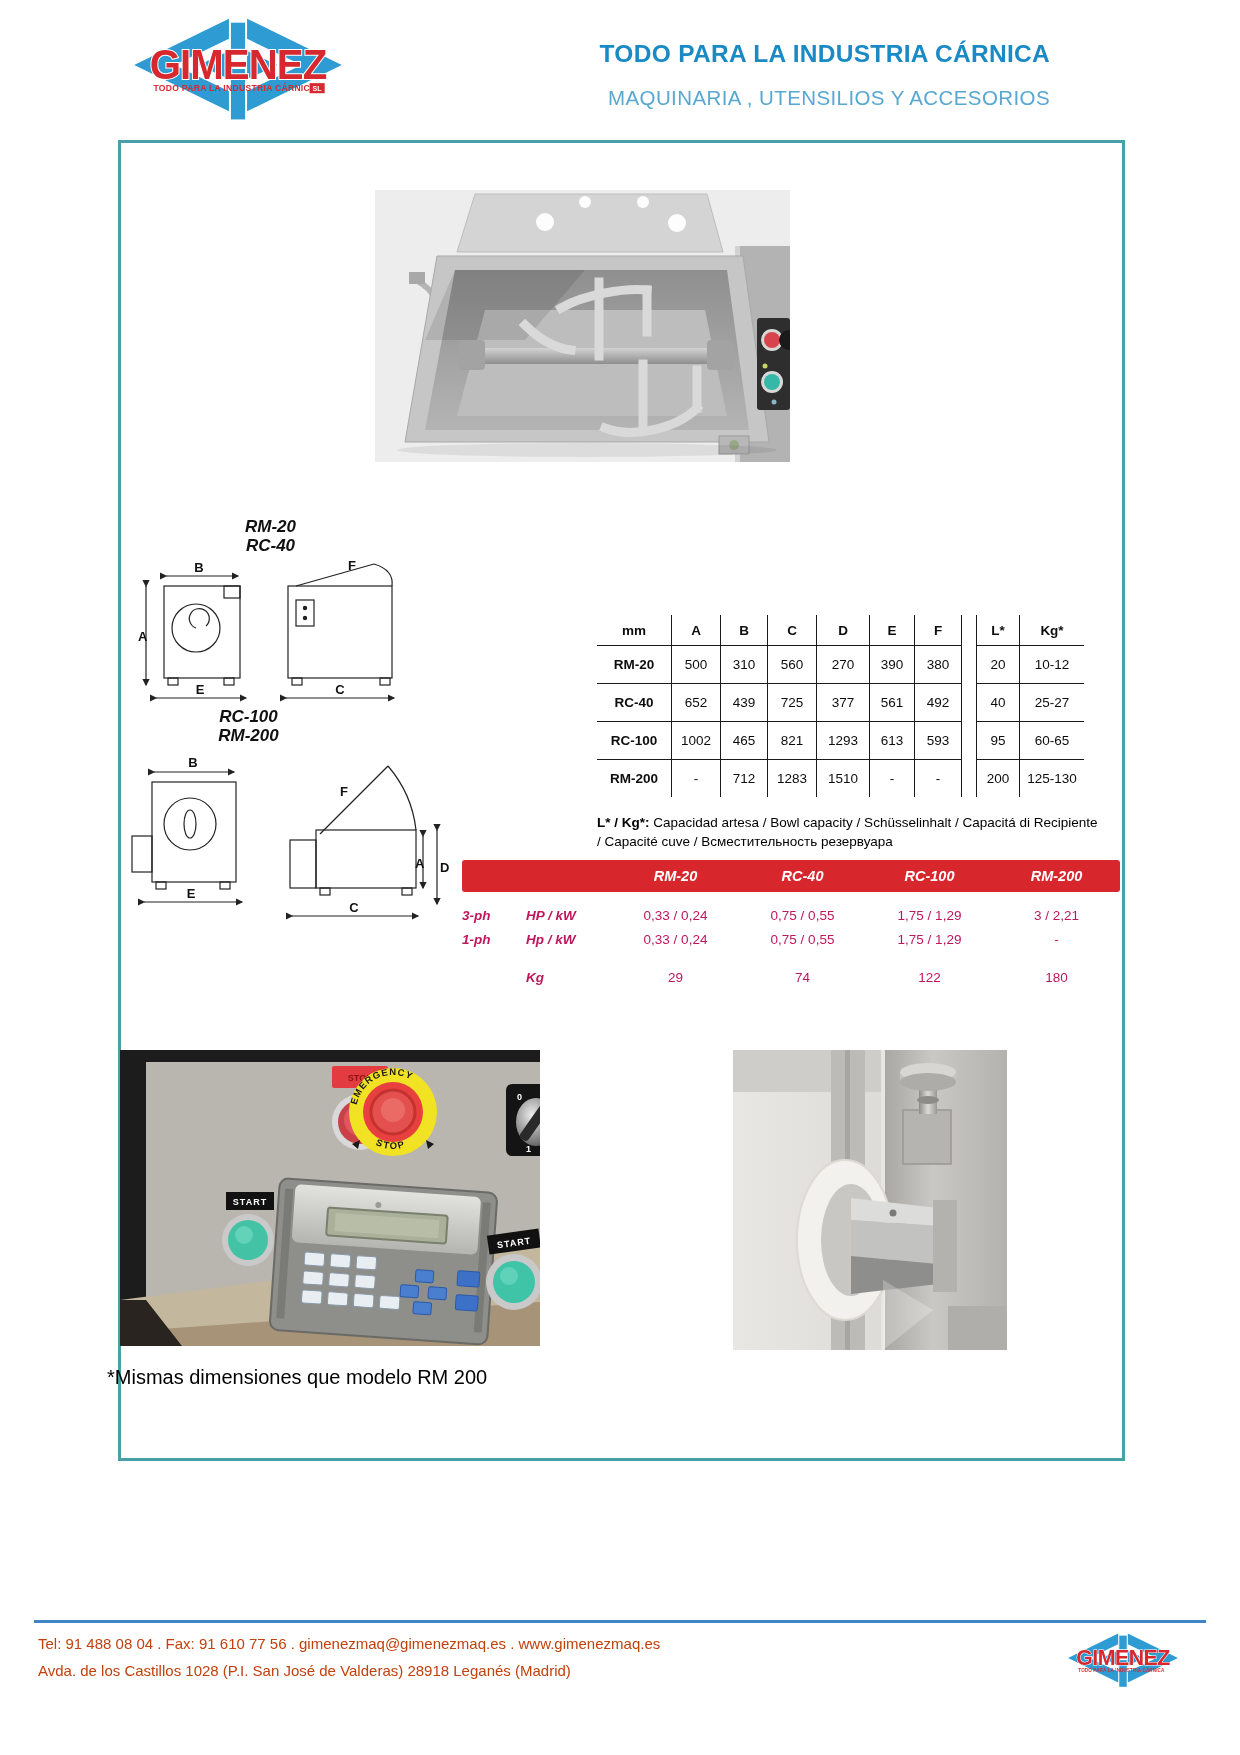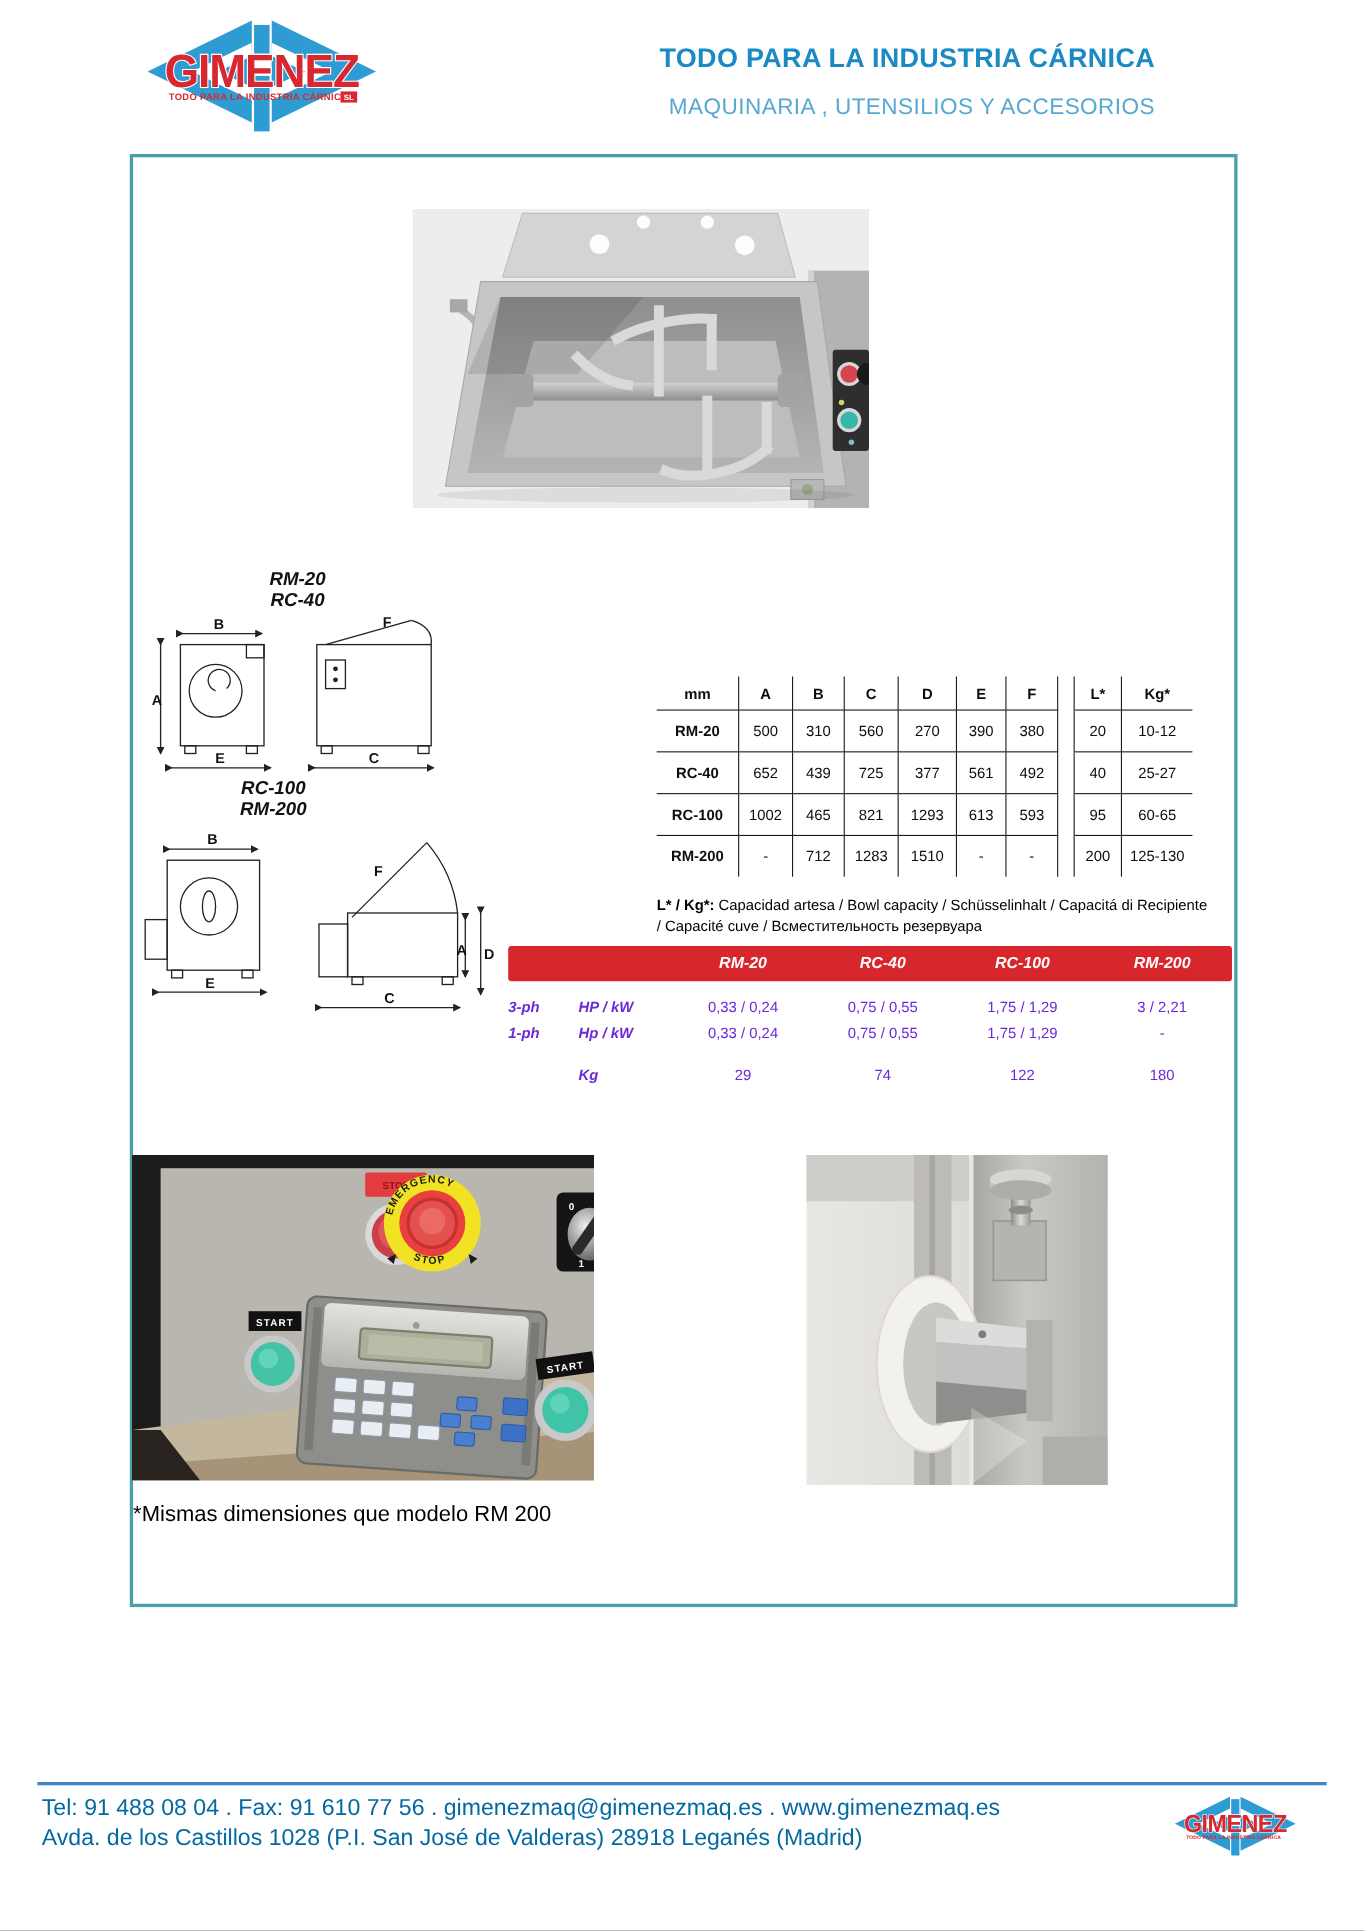--- a/index.html
+++ b/index.html
@@ -37,32 +37,32 @@
   
   .cap-note{position:absolute;left:597px;top:799px;width:505px;font-size:13.5px;
             line-height:1.42;color:#000000;}
 
   
   .power-bar{position:absolute;left:462px;top:860px;width:658px;height:32px;
              background:#d8262d;border-radius:3px;display:grid;
              grid-template-columns:150px 127px 127px 127px 127px;align-items:center;}
   .power-bar span{color:#fff;font-weight:bold;font-style:italic;font-size:14.5px;
                   text-align:center;}
-  .power-rows{position:absolute;left:462px;top:903px;width:658px;font-size:13.5px;color:#6d28d9;}
+  .power-rows{position:absolute;left:462px;top:903px;width:658px;font-size:13.5px;color:#be185d;}
   .power-row{display:grid;grid-template-columns:64px 86px 127px 127px 127px 127px;
              height:24px;align-items:center;}
   .power-row.kg{margin-top:14px;}
   .power-row .ph,.power-row .unit{font-weight:bold;font-style:italic;}
   .power-row .val{text-align:center;}
 
-  .note-text{position:absolute;left:121px;top:1366px;font-size:20px;color:#000;}
+  .note-text{position:absolute;left:107px;top:1366px;font-size:20px;color:#000;}
 
   
   .footer-line{position:absolute;left:34px;top:1620px;width:1172px;height:3px;background:#3e86c5;}
-  .footer-text{position:absolute;left:38px;top:1630px;font-size:21px;color:#0369a1;line-height:27px;}
+  .footer-text{position:absolute;left:38px;top:1630px;font-size:15px;color:#c2410c;line-height:27px;}
 
   svg text{font-family:"Liberation Sans",sans-serif;}
 </style>
 </head>
 <body>
 
 <div class="page">
 
   <div class="abs" style="left:112px;top:4px;width:252px;height:122px;">
     <svg width="252" height="122" viewBox="0 0 250 120">

